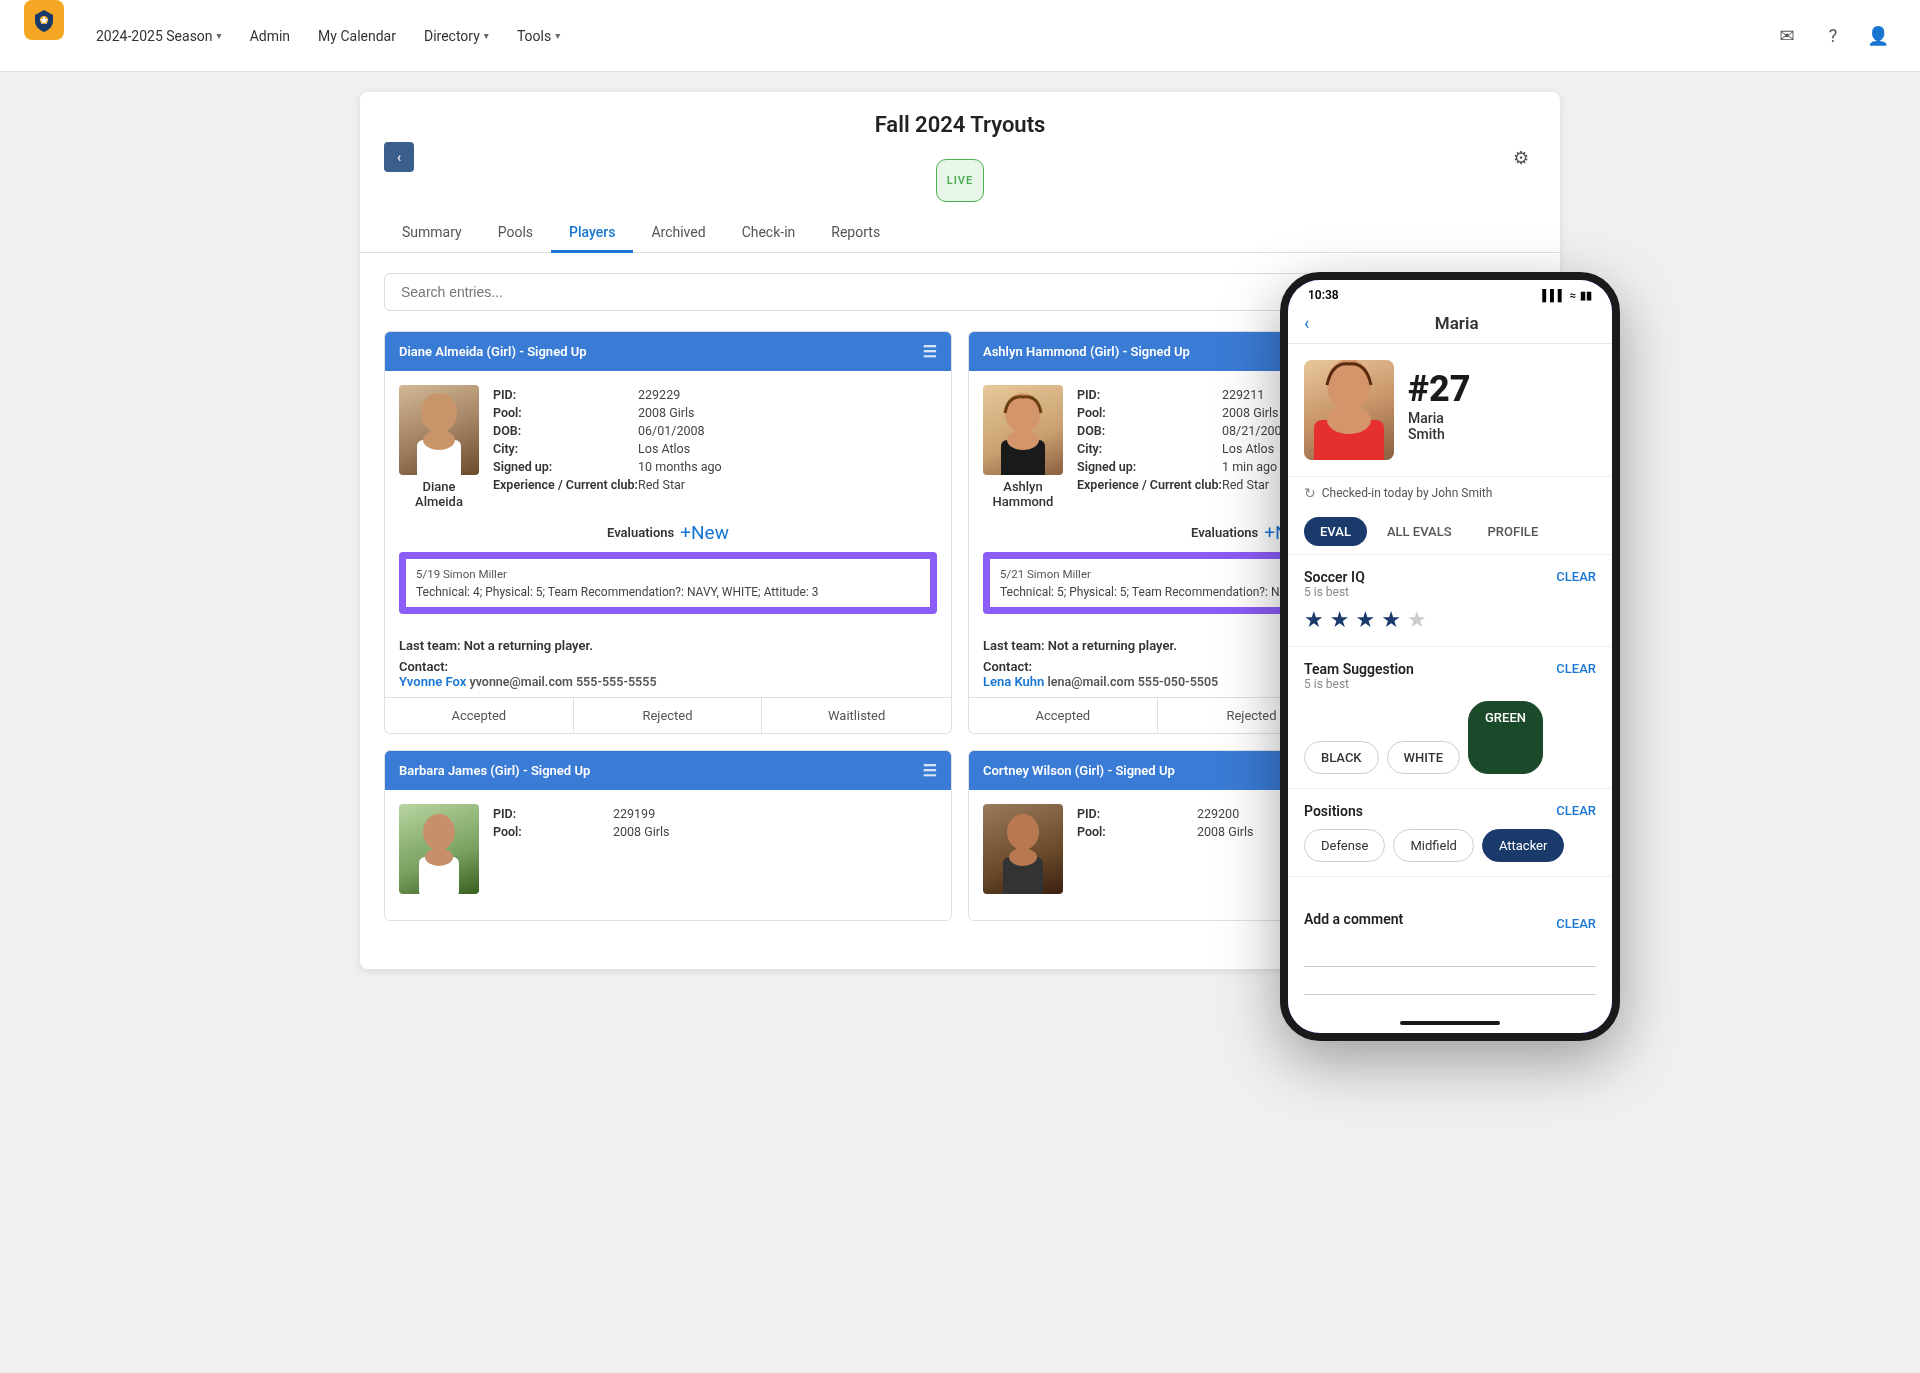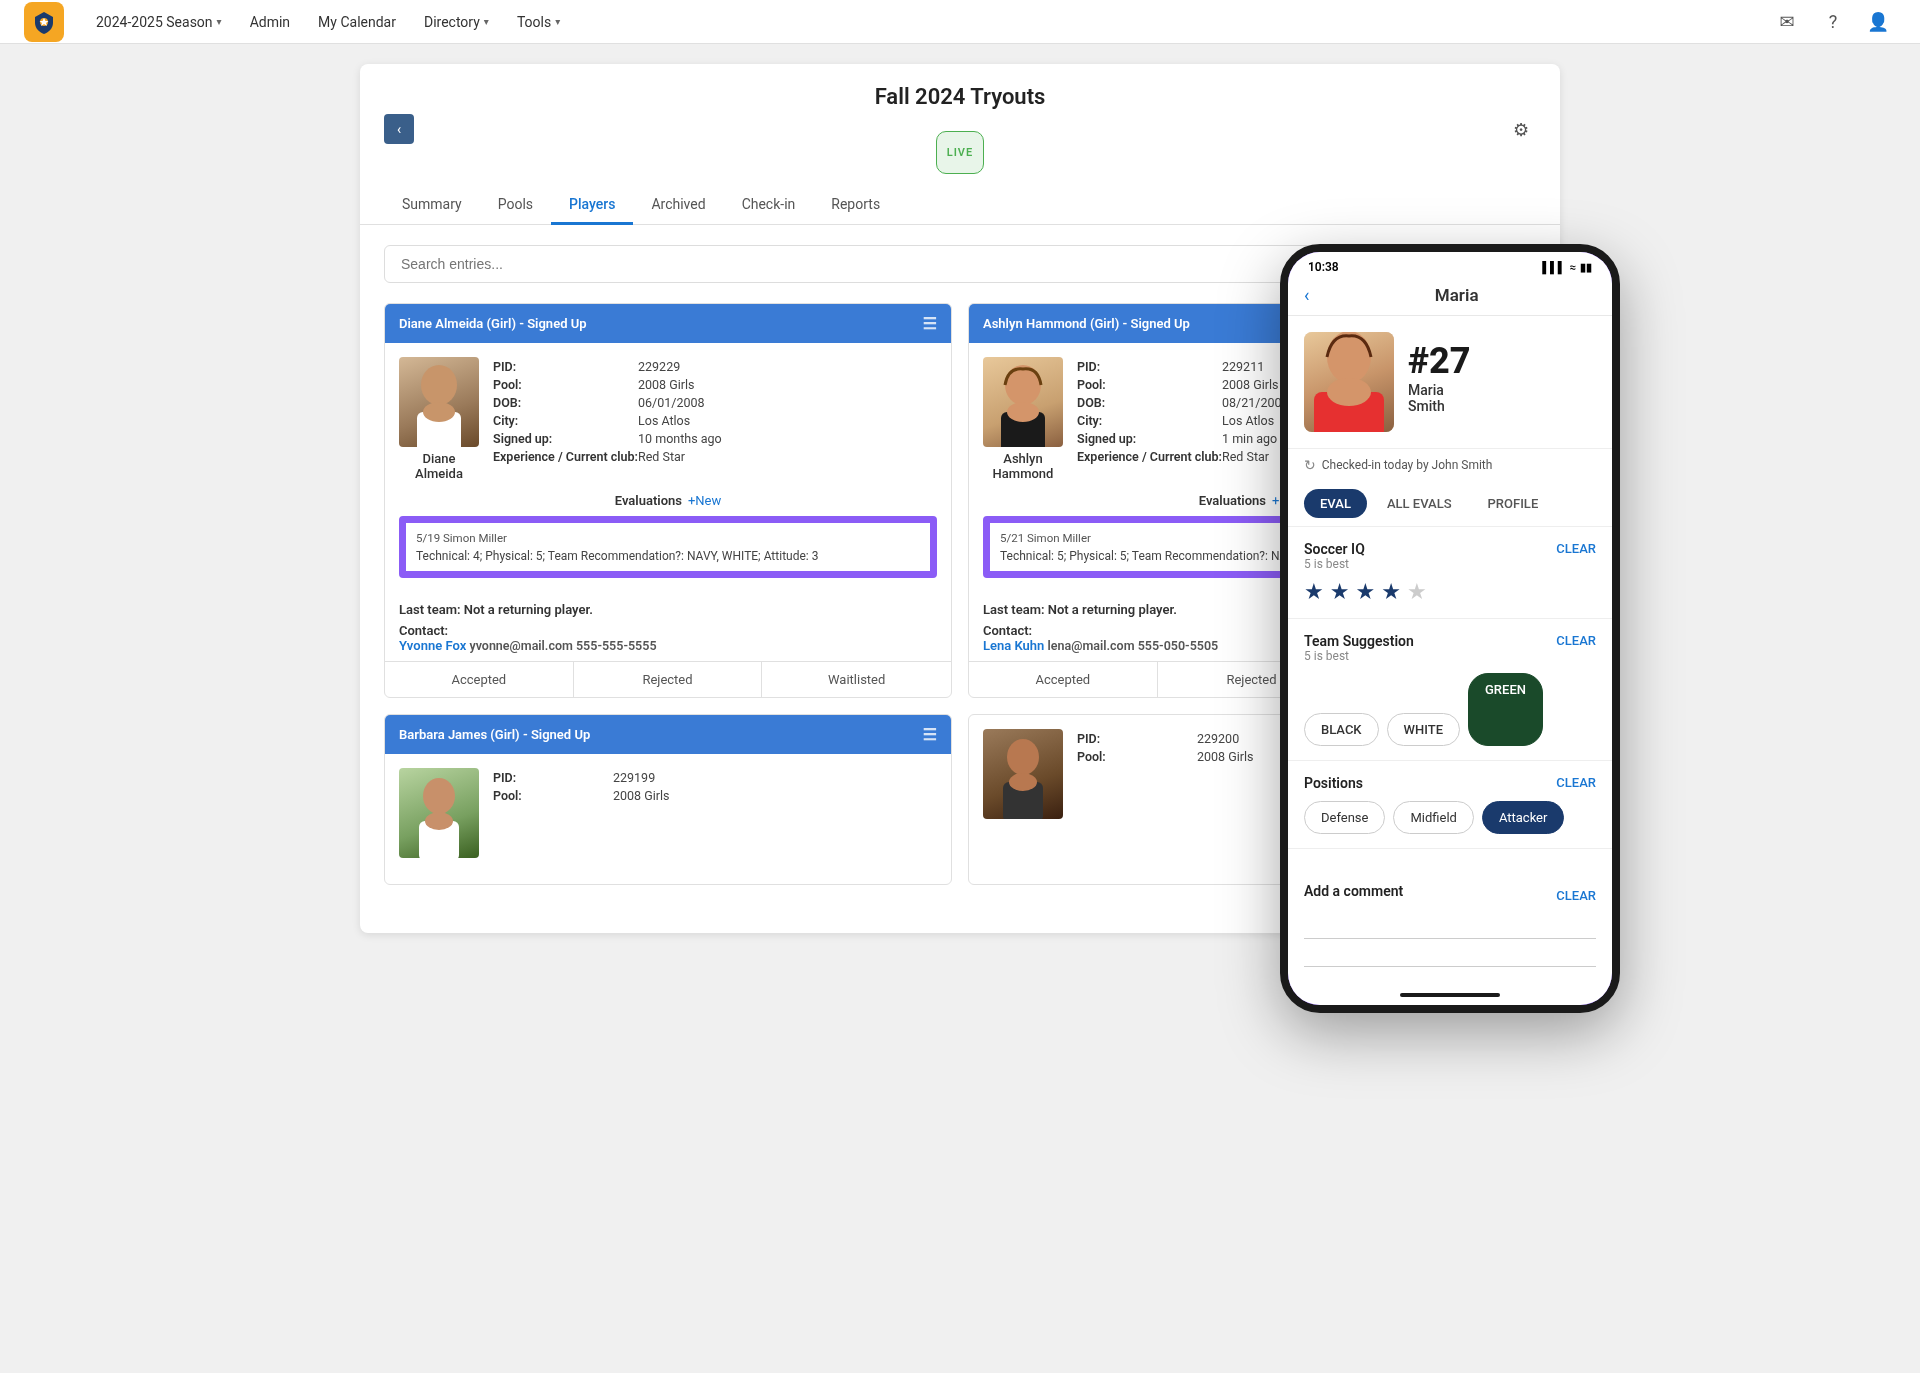--- a/index.html
+++ b/index.html
@@ -9,23 +9,22 @@
       min-height: 1373px;
       position: relative;
       overflow-x: hidden;
     }
 
     
     .top-nav {
       background: #fff;
       border-bottom: 1px solid #e0e0e0;
       display: flex;
-      align-items: center;
       padding: 0 24px;
-      height: 44px;
+      height: 72px;
       position: relative;
       z-index: 10;
     }
     .logo {
       width: 40px;
       height: 40px;
       background: #f5a623;
       border-radius: 8px;
       display: flex;
       align-items: center;
@@ -250,21 +249,21 @@
       align-items: center;
       gap: 6px;
       font-size: 13px;
       font-weight: 600;
       color: #333;
       margin-bottom: 8px;
       justify-content: center;
     }
     .evaluations-row .new-link {
       color: #1976d2;
-      font-size: 13px;
+      font-size: 19px;
       font-weight: 400;
       cursor: pointer;
     }
     .eval-text-box {
       background: #fff;
       border: 7px solid #8b5cf6;
       border-radius: 4px;
       padding: 8px 10px;
       font-size: 12px;
       color: #444;
@@ -770,20 +769,24 @@
                     <td>2008 Girls</td>
                   </tr>
             </tbody>
               </table>
           </div>
         </div>
       </div>
     </div>
 
     <div class="player-card">
+      <div class="card-header">
+        <span>Cortney Wilson (Girl) - Signed Up</span>
+        <span class="menu-icon">☰</span>
+      </div>
       <div class="card-body" style="min-height:120px;">
         <div class="player-info">
           <div style="display:flex;flex-direction:column;align-items:center;">
             <div class="player-photo">
               <div style="width:100%;height:100%;background:linear-gradient(160deg,#9a7a5a 0%,#6a4a2a 60%,#3a2010 100%);display:flex;align-items:center;justify-content:center;">
                 <svg viewBox="0 0 80 90" width="80" height="90">
                   <ellipse cx="40" cy="28" rx="16" ry="18" fill="#b87850"></ellipse>
                   <rect x="20" y="53" width="40" height="40" rx="6" fill="#333"></rect>
                   <ellipse cx="40" cy="53" rx="14" ry="9" fill="#b87850"></ellipse>
                 </svg>

